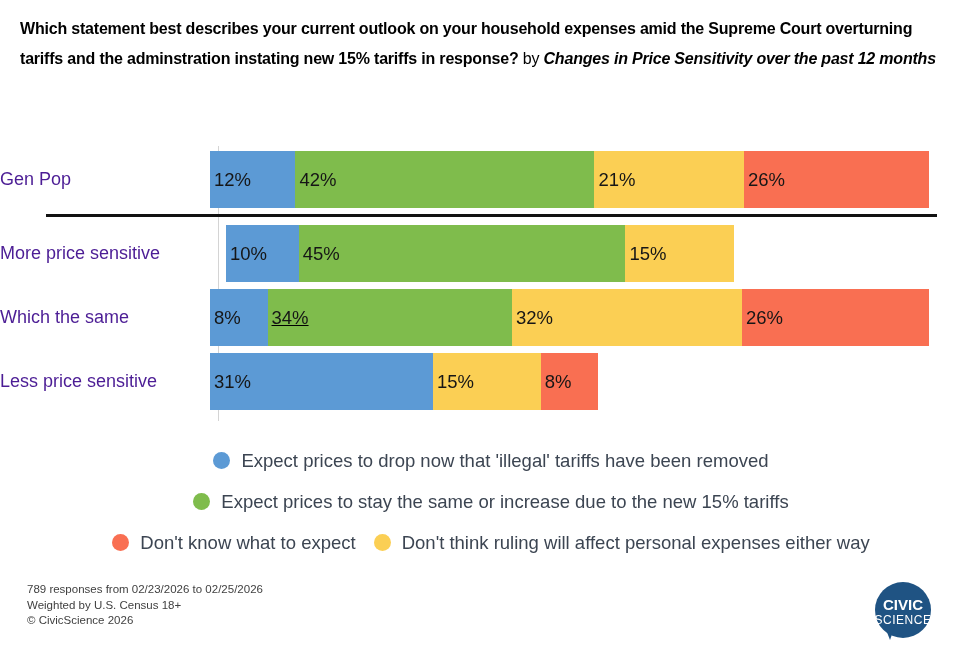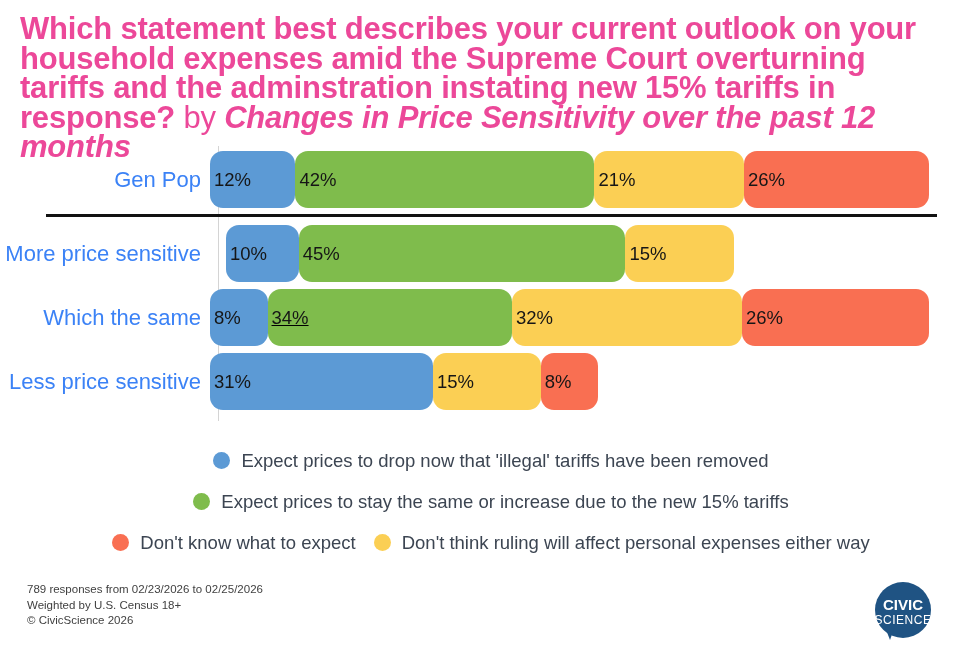--- a/index.html
+++ b/index.html
@@ -18,23 +18,23 @@
     height: 655px;
     background: #ffffff;
   }
 
   
   .title-block {
     position: absolute;
     left: 20px;
     top: 14px;
     width: 930px;
-    font-size: 31px;
+    font-size: 16px;
     line-height: 29.5px;
-    color: #ec4899;
+    color: #000000;
     letter-spacing: -0.2px;
   }
   .title-main {
     font-weight: bold;
   }
   .title-by {
     font-weight: normal;
   }
   .title-seg {
     font-weight: bold;
@@ -69,39 +69,38 @@
   .bar-row {
     position: absolute;
     left: 0;
     width: 966px;
     height: 57px;
     display: flex;
     align-items: center;
   }
   .row-label {
     width: 210px;
-    text-align: right;
+    text-align: left;
     padding-right: 9px;
-    font-size: 22px;
-    color: #3b82f6;
+    font-size: 18px;
+    color: #4c1d95;
     white-space: nowrap;
     overflow: hidden;
   }
   .bar-track {
     position: relative;
     height: 57px;
     width: 719px;
     display: flex;
   }
   .seg {
     height: 57px;
     display: flex;
     align-items: center;
     overflow: hidden;
-    border-radius: 13px;
   }
   .seg-label {
     font-size: 18.5px;
     color: #161616;
     padding-left: 4px;
     white-space: nowrap;
   }
 
   
   .legend {

